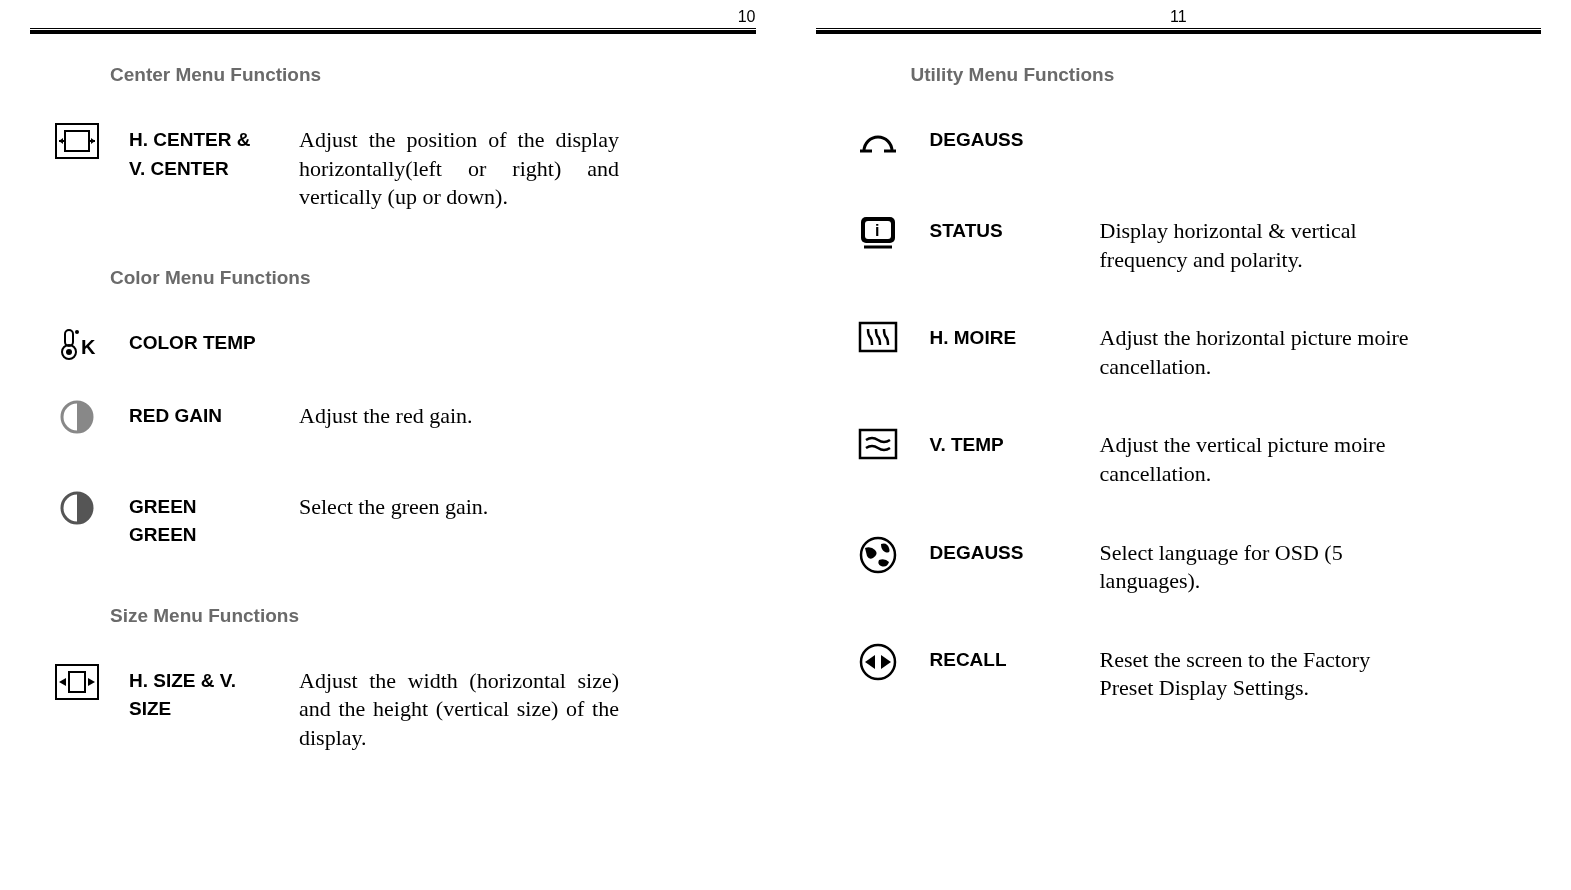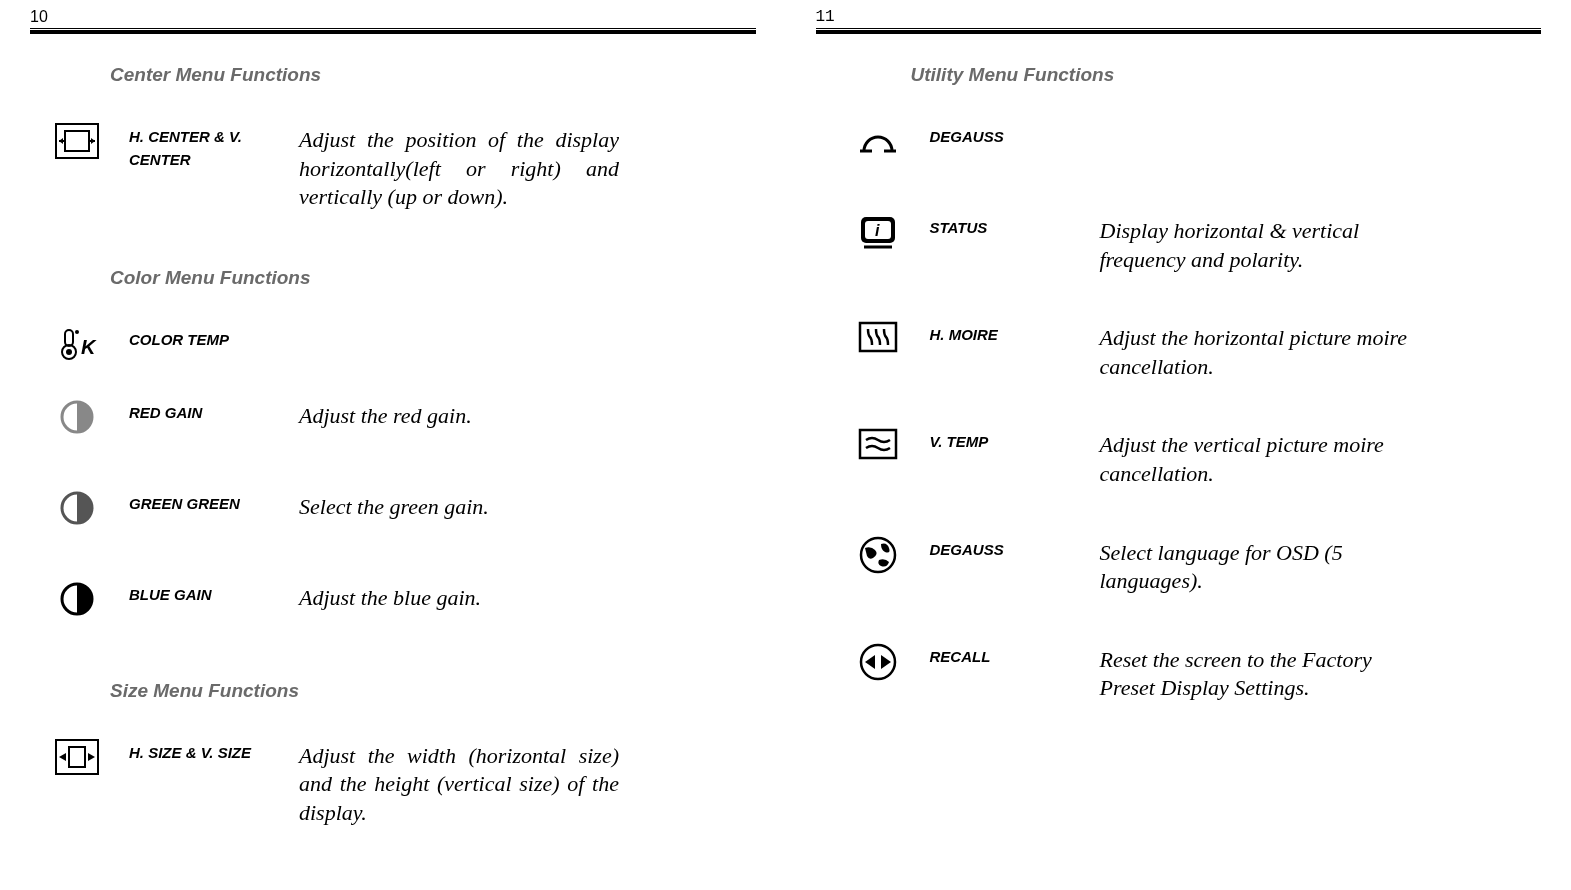--- a/index.html
+++ b/index.html
@@ -15,28 +15,28 @@
       flex: 1;
       padding: 8px 30px 20px 30px;
       position: relative;
     }
     .page-number {
       font-family: Arial, sans-serif;
       font-size: 16px;
       color: #000;
       margin-bottom: 2px;
     }
-    .page-number.left { text-align: left; }
-    .page-number.right { text-align: left; font-family: Liberation Mono, monospace; }
+    .page-number.left { text-align: right; }
+    .page-number.right { text-align: center; }
     .hr-double {
       height: 6px;
       border-top: 1px solid #000;
       border-bottom: 4px solid #000;
     }
-    .content { padding: 30px 0 0 80px; font-style: italic; }
+    .content { padding: 30px 0 0 80px; }
     .page.right .content { padding-left: 95px; }
     .section-heading {
       font-family: Verdana, Arial, sans-serif;
       font-weight: bold;
       font-size: 19px;
       color: #6a6a6a;
       margin-bottom: 40px;
     }
     .item {
       display: flex;
@@ -51,21 +51,21 @@
       height: 44px;
       display: flex;
       align-items: flex-start;
       justify-content: center;
       margin-left: -55px;
       margin-top: -3px;
     }
     .label {
       font-family: Verdana, Arial, sans-serif;
       font-weight: bold;
-      font-size: 15px;
+      font-size: 19px;
       color: #000;
       width: 140px;
       min-width: 140px;
       line-height: 1.5;
     }
     .desc {
       font-family: Georgia, 'Times New Roman', serif;
       font-size: 22px;
       color: #000;
       line-height: 1.3;
@@ -130,30 +130,20 @@
       <div class="icon-box">
         <svg width="36" height="36" viewBox="0 0 36 36">
           <circle cx="18" cy="18" r="15" fill="none" stroke="#555" stroke-width="3"></circle>
           <path d="M 18 3 A 15 15 0 0 1 18 33 Z" fill="#555"></path>
         </svg>
       </div>
       <div class="label">GREEN GREEN</div>
       <div class="desc">Select the green gain.</div>
     </div>
 
-    <div class="item">
-      <div class="icon-box">
-        <svg width="36" height="36" viewBox="0 0 36 36">
-          <circle cx="18" cy="18" r="15" fill="none" stroke="#000" stroke-width="3"></circle>
-          <path d="M 18 3 A 15 15 0 0 1 18 33 Z" fill="#000"></path>
-        </svg>
-      </div>
-      <div class="label">BLUE GAIN</div>
-      <div class="desc">Adjust the blue gain.</div>
-    </div>
 
     <div class="section-heading section-gap">Size Menu Functions</div>
 
     <div class="item">
       <div class="icon-box">
         <svg width="44" height="36" viewBox="0 0 44 36">
           <rect x="1" y="1" width="42" height="34" fill="none" stroke="#000" stroke-width="2"></rect>
           <rect x="14" y="8" width="16" height="20" fill="none" stroke="#000" stroke-width="2"></rect>
           <polygon points="4,18 11,14 11,22" fill="#000"></polygon>
           <polygon points="40,18 33,14 33,22" fill="#000"></polygon>

